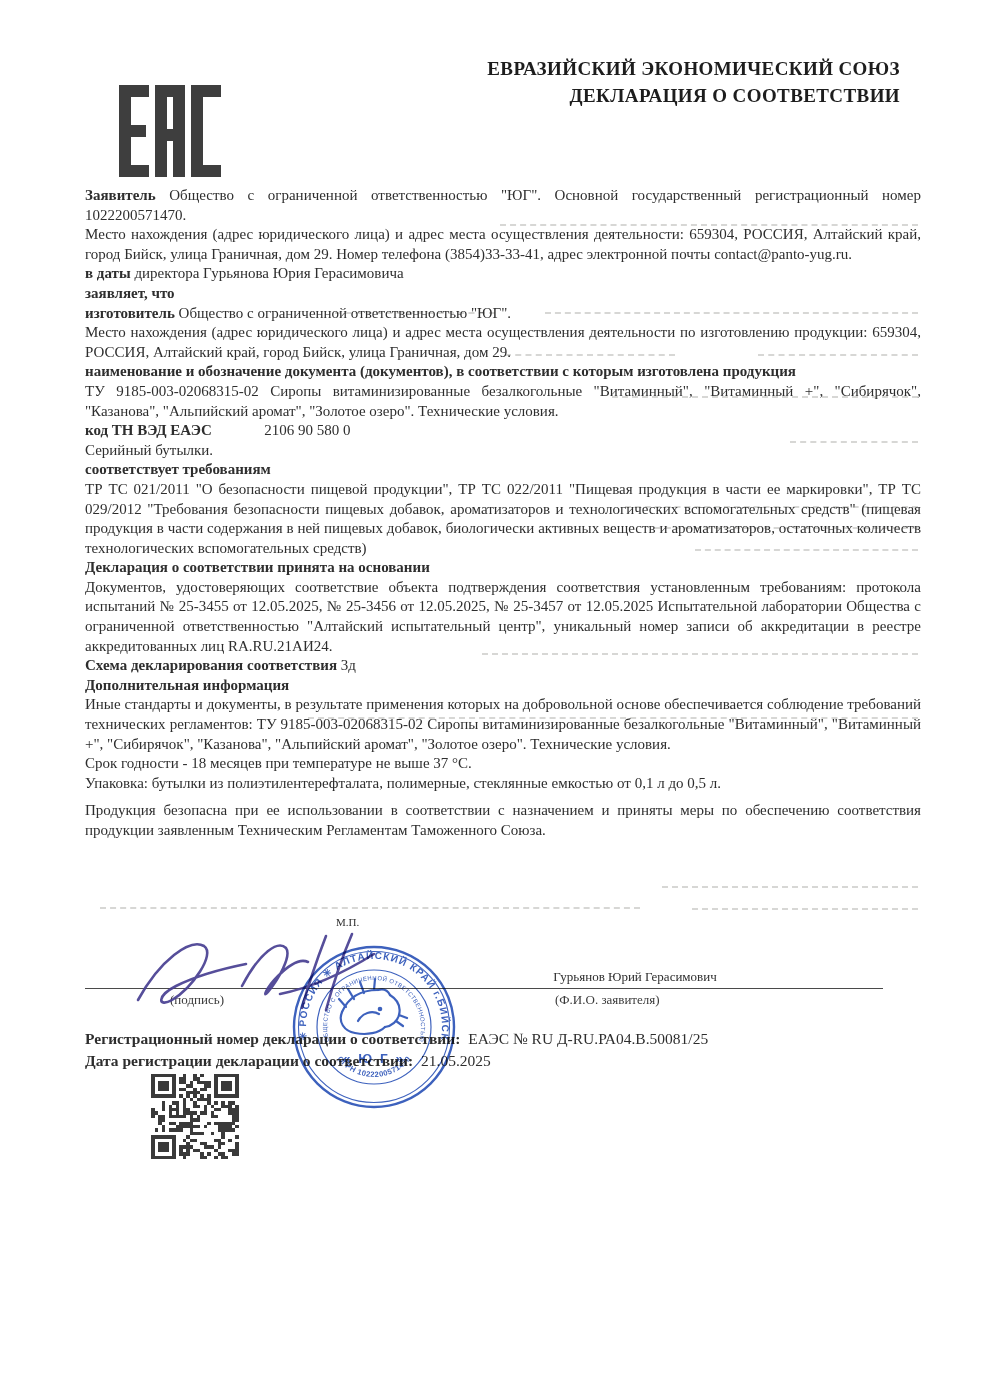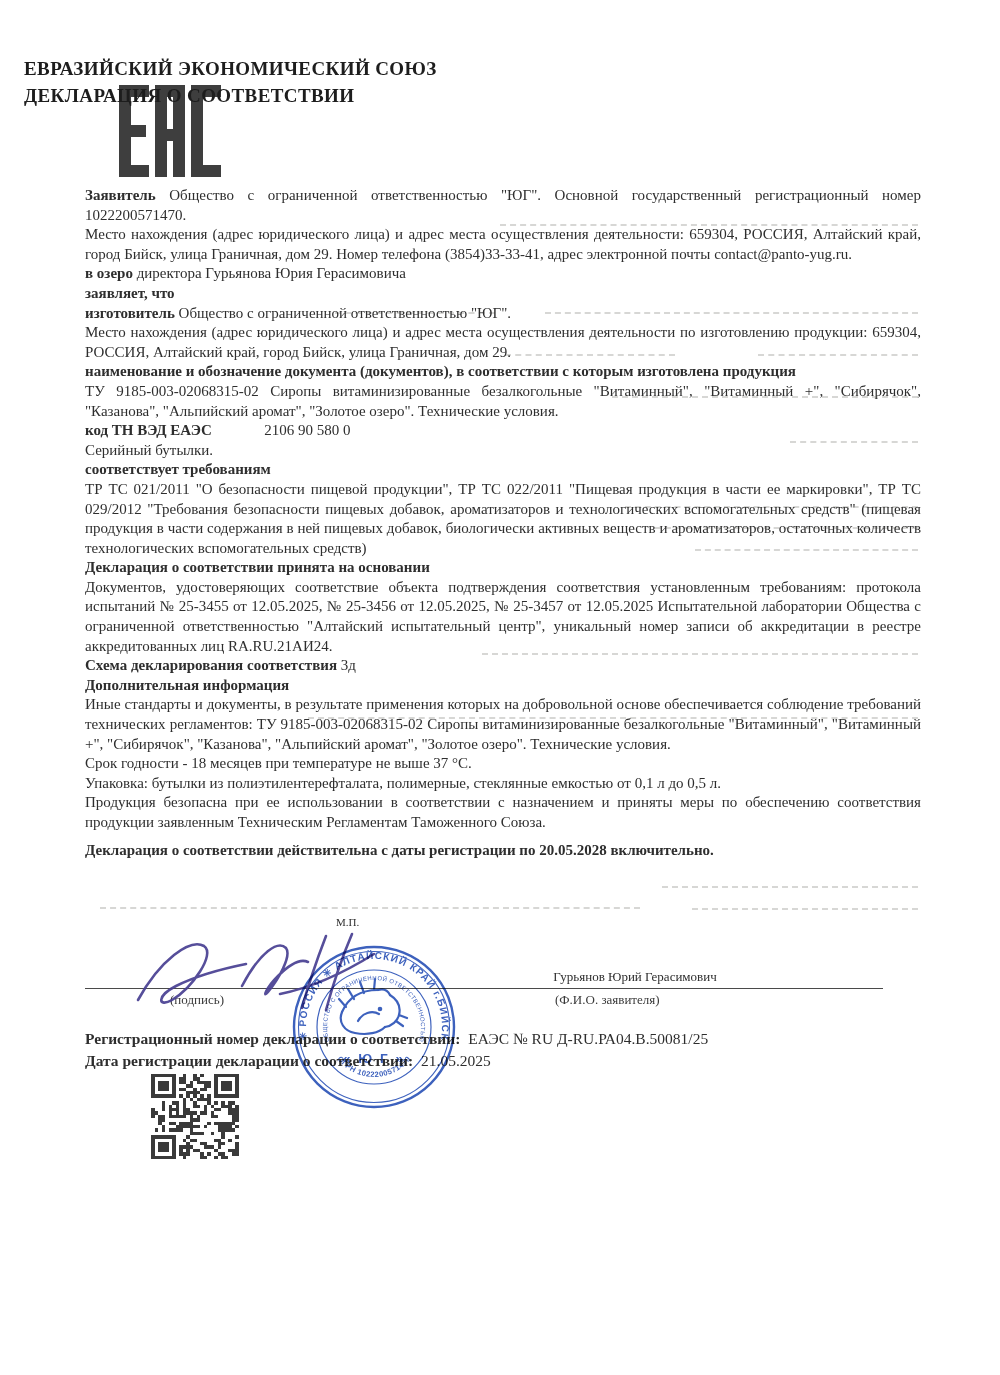--- a/index.html
+++ b/index.html
@@ -3,22 +3,22 @@
 <meta charset="utf-8">
 <style>
   html,body{margin:0;padding:0;background:#e9e9e9;}
   .page{
     position:relative;width:1000px;height:1375px;margin:0 auto;
     background:#ffffff;overflow:hidden;
     font-family:"Liberation Serif","DejaVu Serif",serif;color:#2e2e2e;
   }
   
   .title{
-    position:absolute;top:55px;left:0;width:900px;text-align:left;
-    font-weight:bold;font-size:19px;line-height:27px;color:#1d1d1d;letter-spacing:.4px;padding-left:24px;
+    position:absolute;top:55px;left:0;width:900px;text-align:right;
+    font-weight:bold;font-size:19px;line-height:27px;color:#1d1d1d;letter-spacing:.4px;
   }
   .eac{position:absolute;left:114px;top:85px;}
   
   .content{
     position:absolute;left:85px;top:186px;width:836px;
     font-size:15px;line-height:19.6px;text-align:justify;
   }
   .content p{margin:0;}
   .content p:last-child{margin-top:8px;}
   .b{font-weight:bold;}
@@ -82,39 +82,38 @@
     <div class="dash" style="left:482px;top:653px;width:436px;"></div>
     <div class="dash" style="left:308px;top:717px;width:610px;"></div>
     <div class="dash" style="left:662px;top:886px;width:256px;"></div>
     <div class="dash" style="left:692px;top:908px;width:226px;"></div>
     <div class="dash" style="left:100px;top:907px;width:540px;"></div>
   </div>
 
   <div class="content" id="paragraphs">
       <p><span class="b">Заявитель</span><span> Общество с ограниченной ответственностью "ЮГ". Основной государственный регистрационный номер 1022200571470.</span></p>
       <p><span>Место нахождения (адрес юридического лица) и адрес места осуществления деятельности: 659304, РОССИЯ, Алтайский край, город Бийск, улица Граничная, дом 29. Номер телефона (3854)33-33-41, адрес электронной почты contact@panto-yug.ru.</span></p>
-      <p><span class="b">в озеро</span><span> директора Гурьянова Юрия Герасимовича</span></p>
+      <p><span class="b">в даты</span><span> директора Гурьянова Юрия Герасимовича</span></p>
       <p><span class="b">заявляет, что</span></p>
       <p><span class="b">изготовитель</span><span> Общество с ограниченной ответственностью "ЮГ".</span></p>
       <p><span>Место нахождения (адрес юридического лица) и адрес места осуществления деятельности по изготовлению продукции: 659304, РОССИЯ, Алтайский край, город Бийск, улица Граничная, дом 29.</span></p>
       <p><span class="b">наименование и обозначение документа (документов), в соответствии с которым изготовлена продукция</span></p>
       <p><span>ТУ 9185-003-02068315-02 Сиропы витаминизированные безалкогольные "Витаминный", "Витаминный +", "Сибирячок", "Казанова", "Альпийский аромат", "Золотое озеро". Технические условия.</span></p>
       <p><span class="b">код ТН ВЭД ЕАЭС</span><span>&nbsp;&nbsp;&nbsp;&nbsp;&nbsp;&nbsp;&nbsp;&nbsp;&nbsp;&nbsp;&nbsp;&nbsp;&nbsp; 2106 90 580 0</span></p>
       <p><span>Серийный бутылки.</span></p>
       <p><span class="b">соответствует требованиям</span></p>
       <p><span>ТР ТС 021/2011 "О безопасности пищевой продукции", ТР ТС 022/2011 "Пищевая продукция в части ее маркировки", ТР ТС 029/2012 "Требования безопасности пищевых добавок, ароматизаторов и технологических вспомогательных средств" (пищевая продукция в части содержания в ней пищевых добавок, биологически активных веществ и ароматизаторов, остаточных количеств технологических вспомогательных средств)</span></p>
       <p><span class="b">Декларация о соответствии принята на основании</span></p>
       <p><span>Документов, удостоверяющих соответствие объекта подтверждения соответствия установленным требованиям: протокола испытаний № 25-3455 от 12.05.2025, № 25-3456 от 12.05.2025, № 25-3457 от 12.05.2025 Испытательной лаборатории Общества с ограниченной ответственностью "Алтайский испытательный центр", уникальный номер записи об аккредитации в реестре аккредитованных лиц RA.RU.21АИ24.</span></p>
       <p><span class="b">Схема декларирования соответствия</span><span> 3д</span></p>
       <p><span class="b">Дополнительная информация</span></p>
       <p><span>Иные стандарты и документы, в результате применения которых на добровольной основе обеспечивается соблюдение требований технических регламентов: ТУ 9185-003-02068315-02 Сиропы витаминизированные безалкогольные "Витаминный", "Витаминный +", "Сибирячок", "Казанова", "Альпийский аромат", "Золотое озеро". Технические условия.</span></p>
       <p><span>Срок годности - 18 месяцев при температуре не выше 37 °С.</span></p>
       <p><span>Упаковка: бутылки из полиэтилентерефталата, полимерные, стеклянные емкостью от 0,1 л до 0,5 л.</span></p>
       <p><span>Продукция безопасна при ее использовании в соответствии с назначением и приняты меры по обеспечению соответствия продукции заявленным Техническим Регламентам Таможенного Союза.</span></p>
-      <p><span class="b">Декларация о соответствии действительна с даты регистрации по 20.05.2028 включительно.</span></p>
     </div>
 
   <div class="sig-line"></div>
   <div class="mp">М.П.</div>
   <div class="declarant-name">Гурьянов Юрий Герасимович</div>
   <div class="cap cap-sign">(подпись)</div>
   <div class="cap cap-fio">(Ф.И.О. заявителя)</div>
 
   <svg class="sig-svg" width="270" height="92" viewBox="0 0 270 92">
     <g fill="none" stroke="#483f92" stroke-width="2.6" stroke-linecap="round">

